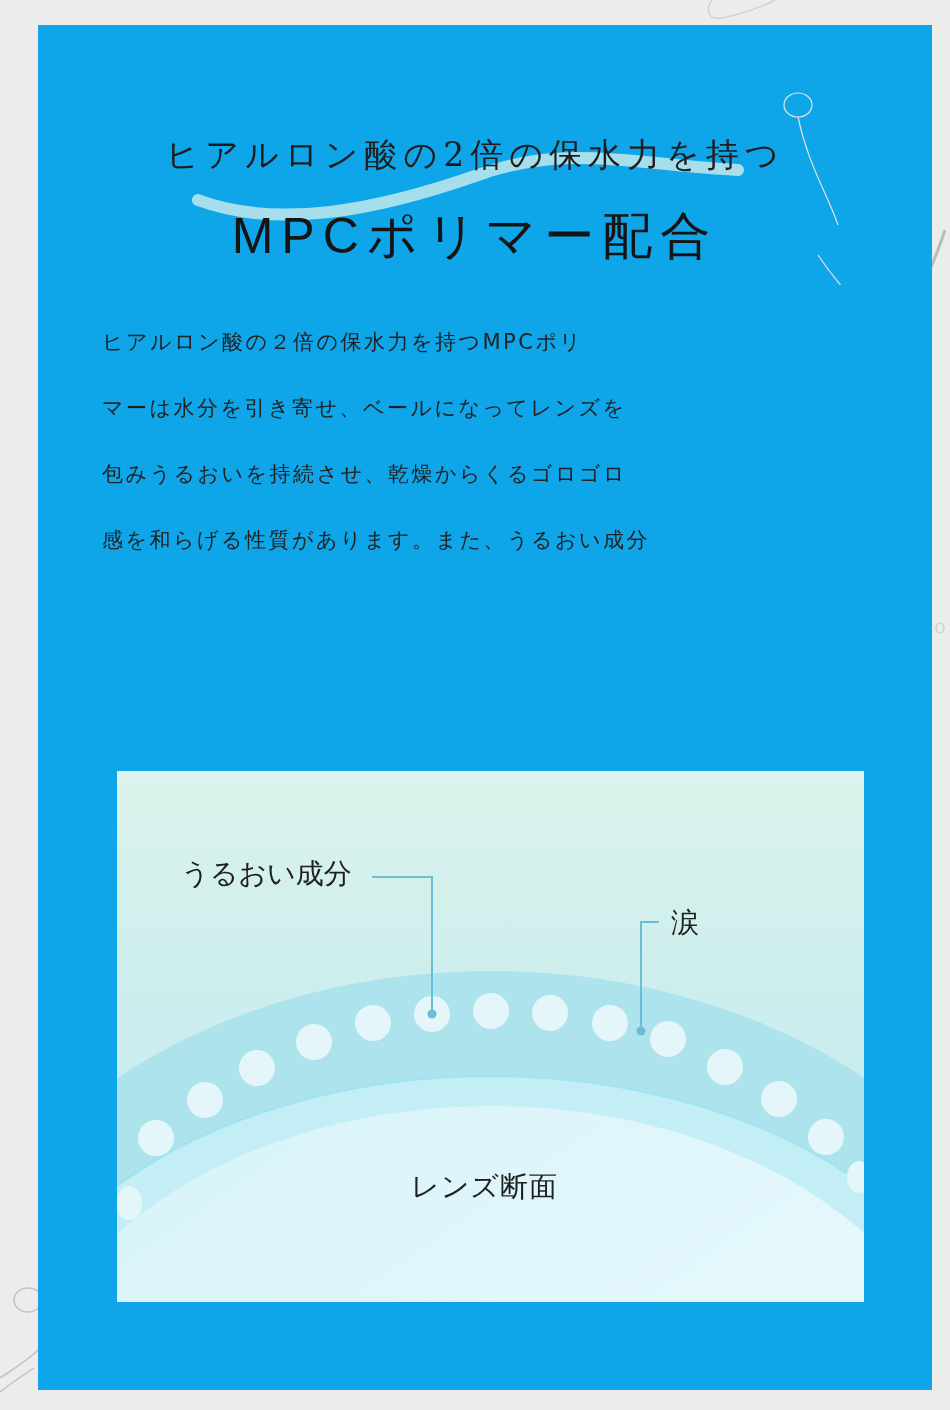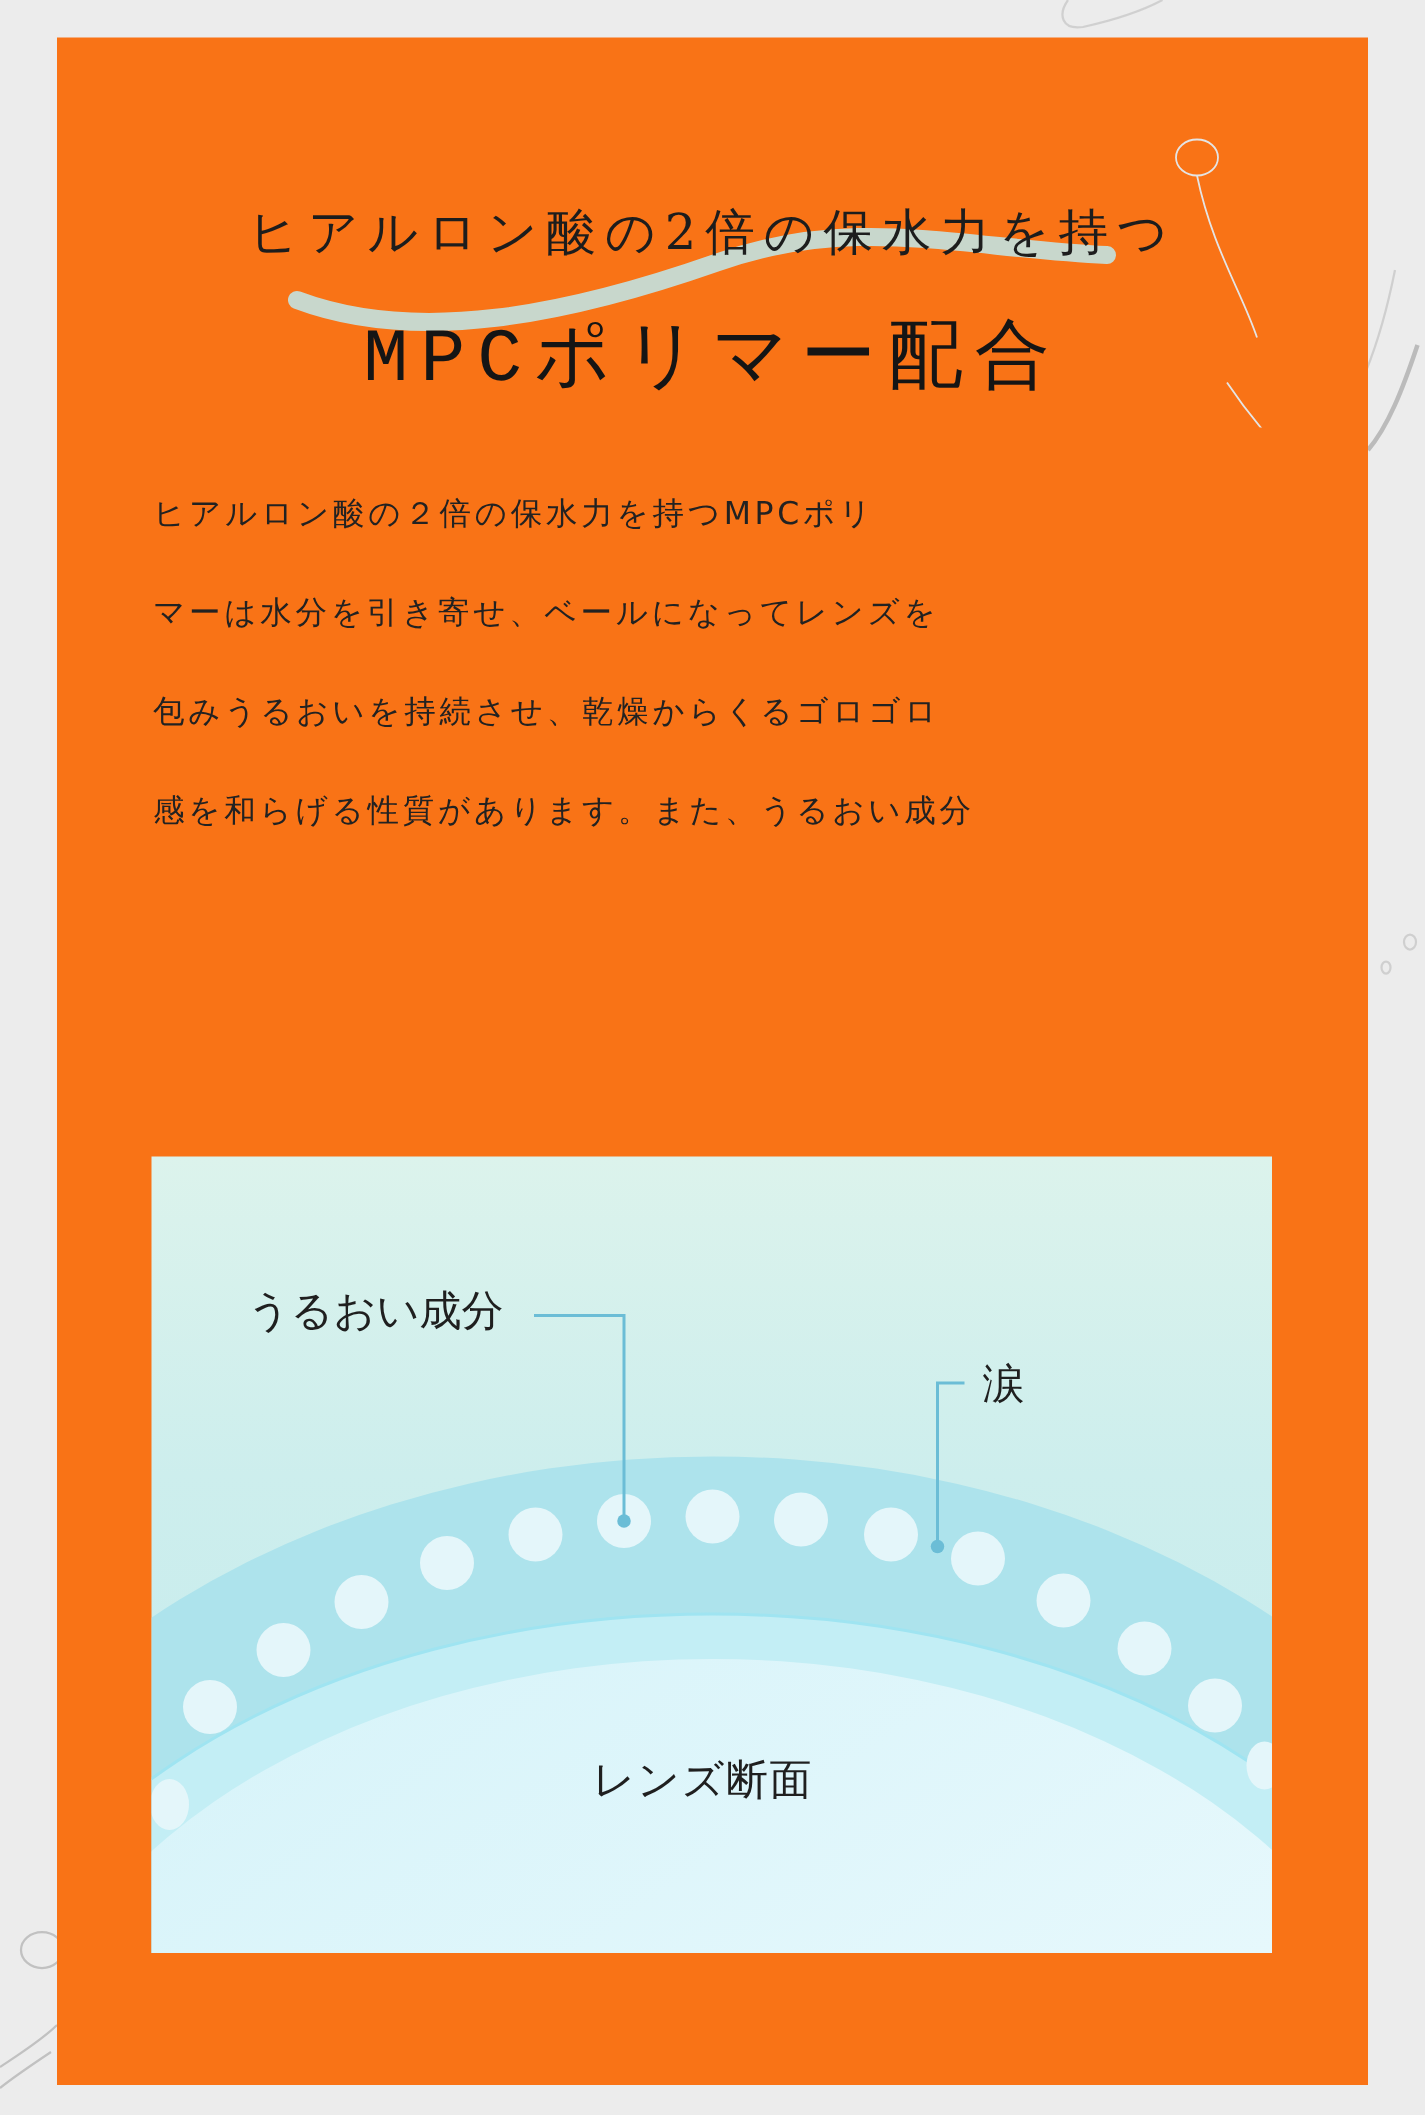--- a/index.html
+++ b/index.html
@@ -5,41 +5,42 @@
   html, body { margin: 0; padding: 0; }
   body {
     width: 950px; height: 1410px; position: relative; overflow: hidden;
     background: #ececec;
     font-family: "DejaVu Sans", "Liberation Sans", sans-serif;
     color: #222;
   }
   .splash { position: absolute; pointer-events: none; }
   .card {
     position: absolute; left: 38px; top: 25px; width: 874px; height: 1365px;
-    background: #f97316;
+    background: #0ea5e9;
+    padding-left: 20px;
   }
   .hero { position: absolute; left: 0; top: 0; width: 874px; height: 260px; }
   .wave { position: absolute; left: 0; top: 0; }
   .subtitle {
     position: absolute; left: 0; width: 874px; top: 108px; text-align: center;
     font-family: "DejaVu Serif", "Liberation Serif", serif;
     font-size: 33px; letter-spacing: 6px; color: #1d1d1d;
   }
   .title {
     position: absolute; left: 0; width: 874px; top: 178px; text-align: center;
-    font-family: Liberation Mono, monospace;
+    font-family: Liberation Sans, sans-serif;
     font-size: 50px; letter-spacing: 8px; color: #151515;
   }
   .body-text {
     position: absolute; left: 64px; top: 284px; width: 760px;
     font-size: 21px; line-height: 66px; letter-spacing: 2.5px; color: #222;
   }
   .body-text span { display: block; white-space: nowrap; }
   .diagram {
-    position: absolute; left: 63px; top: 746px; width: 747px; height: 531px;
+    position: absolute; left: 79px; top: 746px; width: 747px; height: 531px;
     overflow: hidden;
     background: linear-gradient(180deg, #dcf3ec 0%, #cdeeed 40%, #c4ebee 100%);
   }
   .diagram svg { position: absolute; left: 0; top: 0; }
   .label {
     position: absolute; font-size: 28px; color: #1f1f1f; white-space: nowrap;
   }
   .label-moisture { left: 64px; top: 84px; }
   .label-tear { left: 554px; top: 133px; }
   .label-lens { left: 294px; top: 381px; letter-spacing: 1px; margin-top: 16px; }

